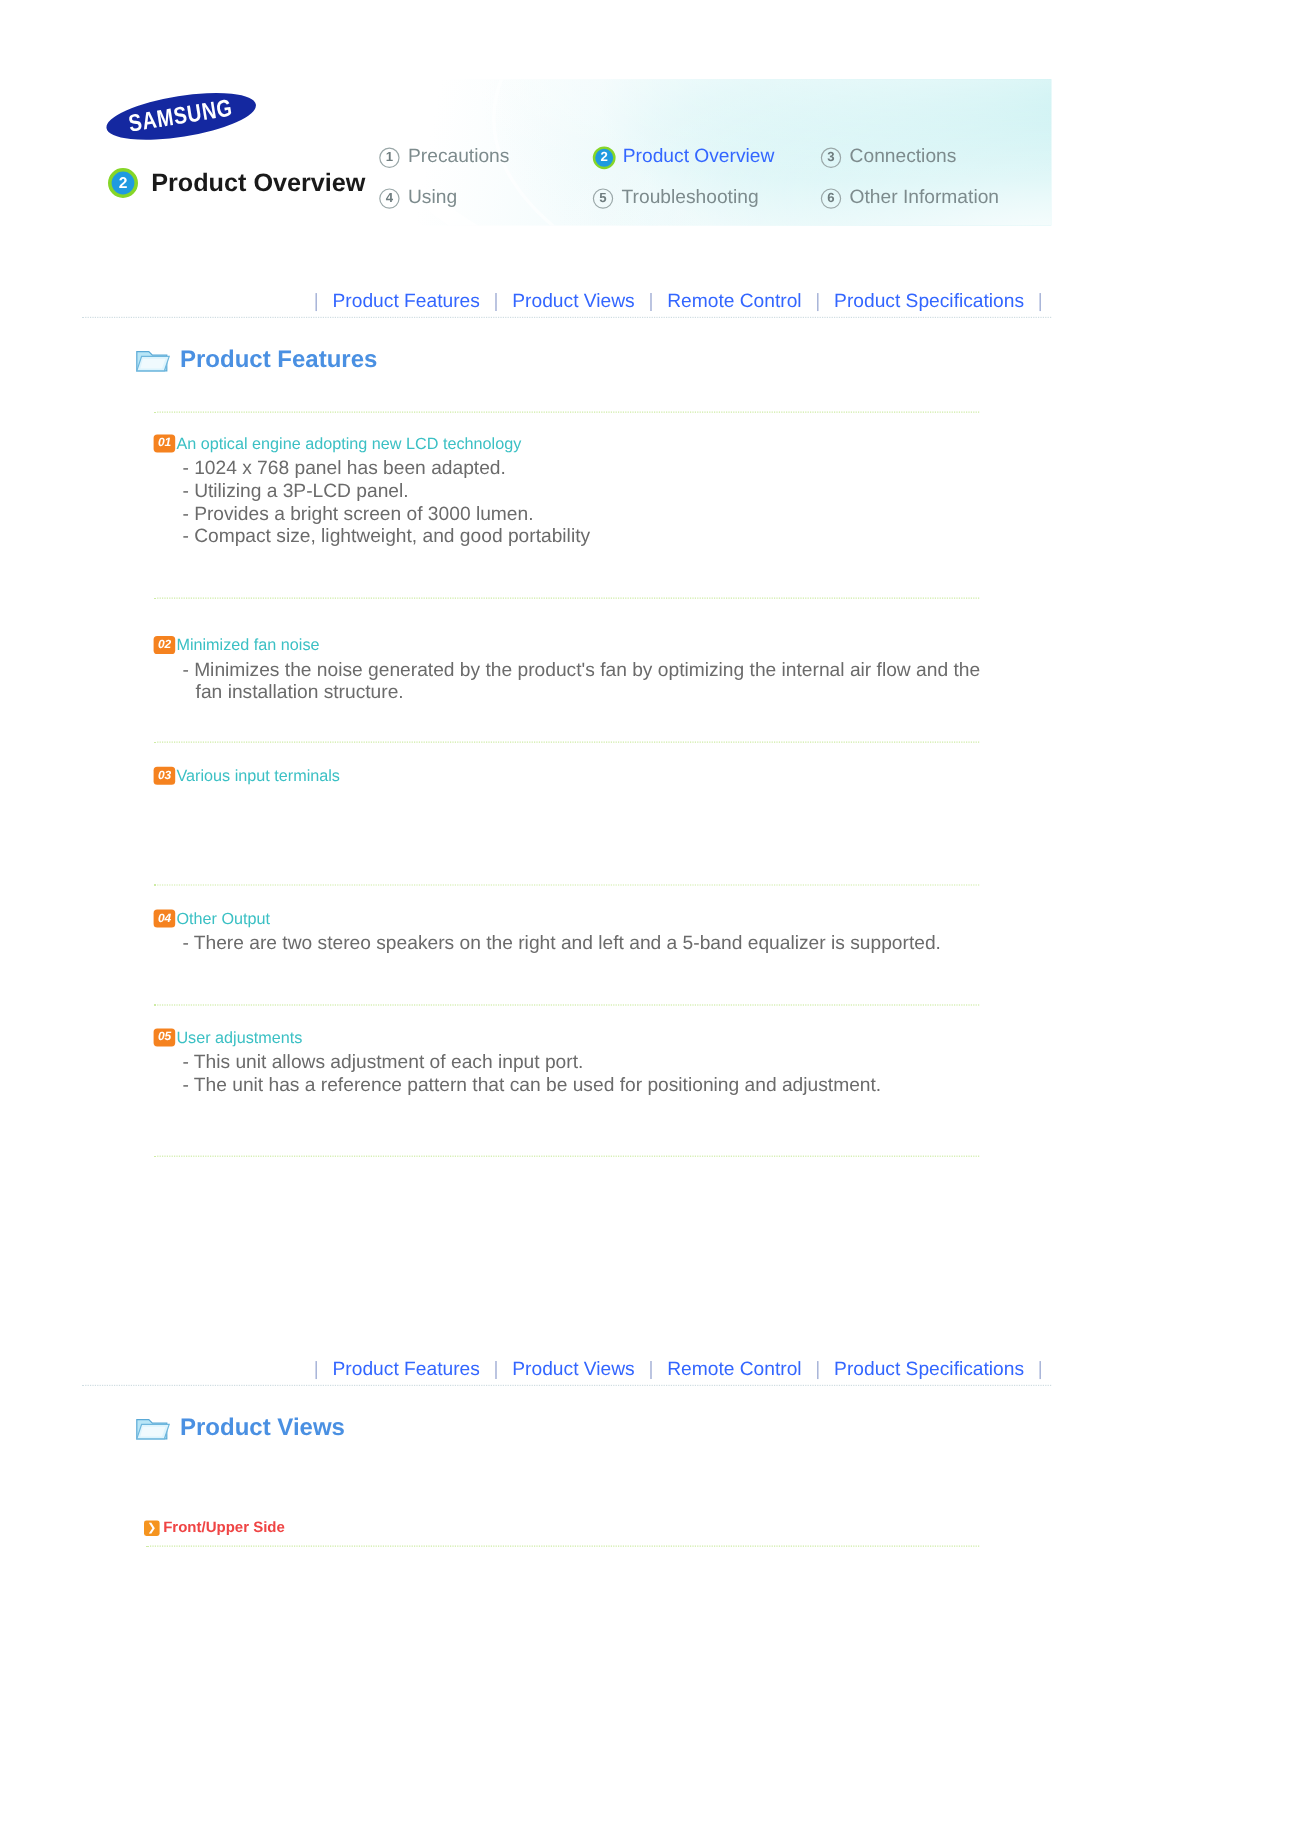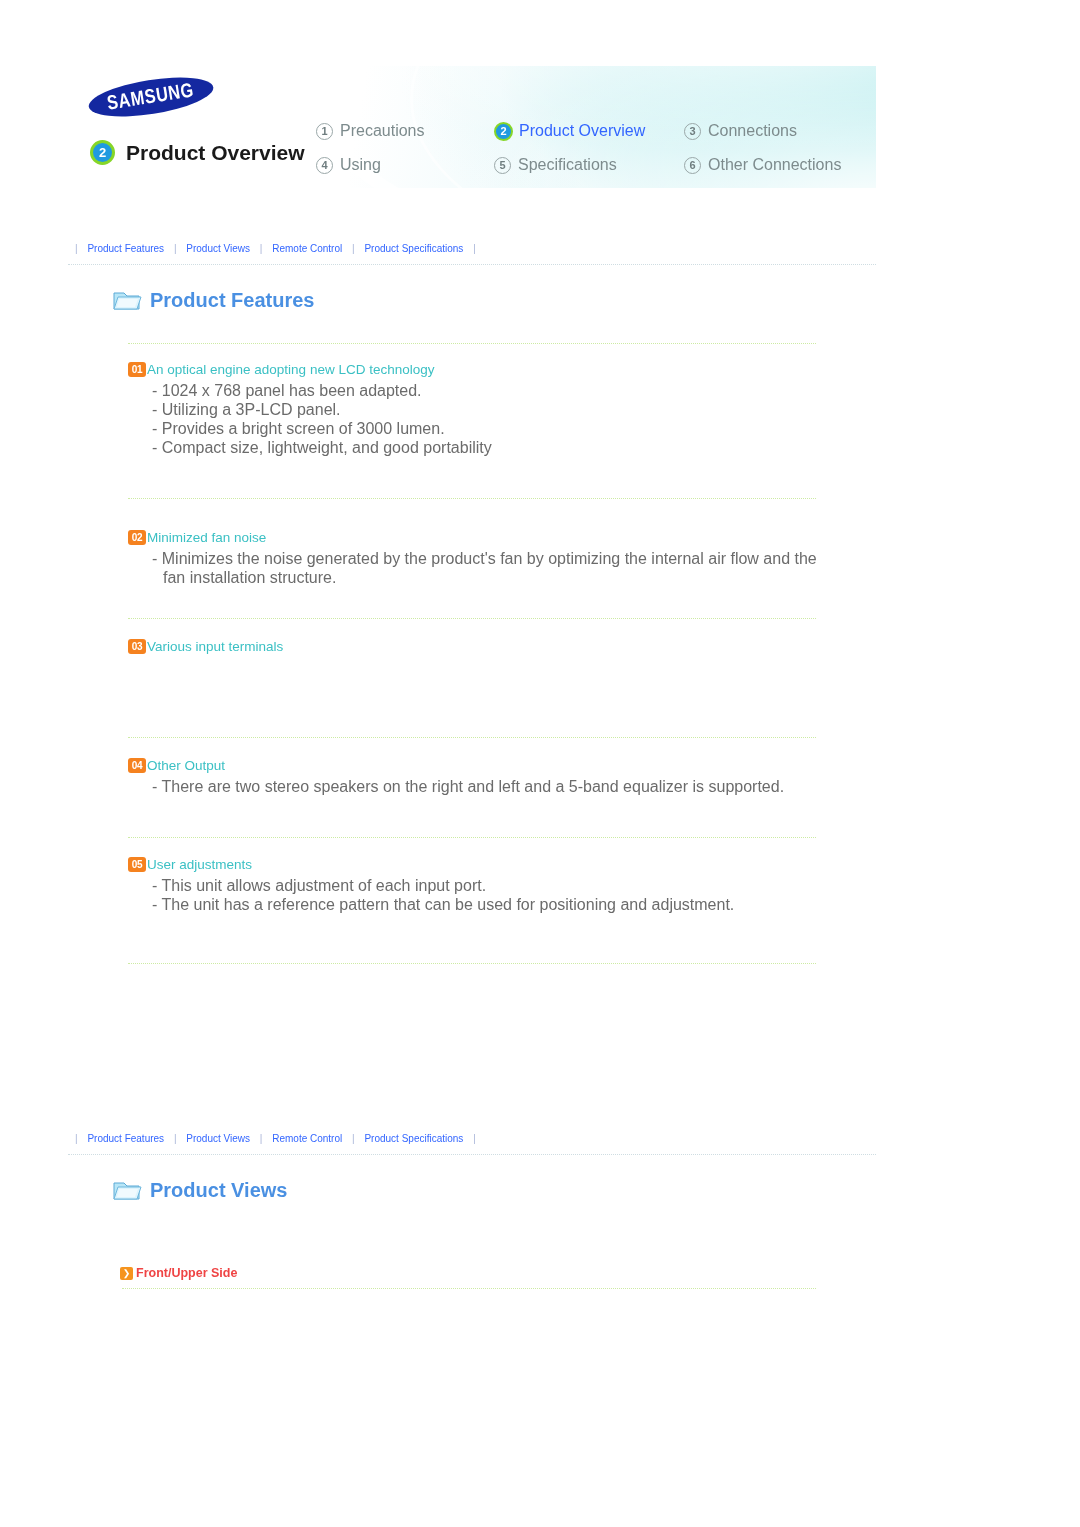--- a/index.html
+++ b/index.html
@@ -132,21 +132,22 @@
     height: 19px;
     font-size: 11px;
     margin-right: 6px;
   }
 
   
   .tabbar {
     position: absolute;
     left: 68px;
     width: 808px;
-    font-size: 10px;
+    text-align: right;
+    font-size: 16px;
     color: #3366ff;
     white-space: nowrap;
   }
   .tabbar .sep { color: #aab6d9; margin: 0 7px; }
   .tabbar a {
     color: #3366ff;
     text-decoration: none;
   }
   .dotted-rule {
     position: absolute;
@@ -191,20 +192,21 @@
     background: #f5821f;
     border-radius: 3px;
     color: #ffffff;
     font-size: 10px;
     font-weight: bold;
     display: flex;
     align-items: center;
     justify-content: center;
     flex: none;
     letter-spacing: -0.3px;
+    font-style: italic;
   }
   .feature-head .htext {
     margin-left: 1px;
     font-size: 13.5px;
     color: #3bc0c4;
   }
   .feature ul {
     list-style: none;
     margin: 0;
     padding: 0 0 0 24px;
@@ -271,25 +273,25 @@
     <div class="nav-item">
       <span class="num">3</span>
       <span>Connections</span>
     </div>
     <div class="nav-item">
       <span class="num">4</span>
       <span>Using</span>
     </div>
     <div class="nav-item">
       <span class="num">5</span>
-      <span>Specifications</span>
+      <span>Troubleshooting</span>
     </div>
     <div class="nav-item">
       <span class="num">6</span>
-      <span>Other Connections</span>
+      <span>Other Information</span>
     </div>
   </div>
 </div>
 
 <div class="tabbar" style="top:243px;">
   <span class="sep">|</span>
   <a href="#">Product Features</a>
   <span class="sep">|</span>
   <a href="#">Product Views</a>
   <span class="sep">|</span>

